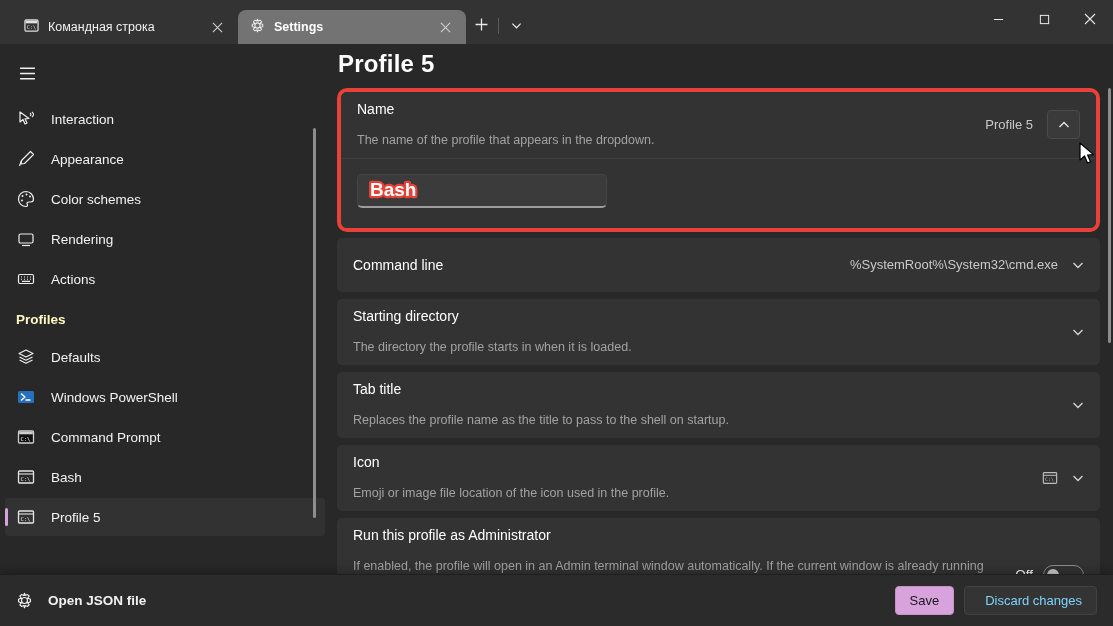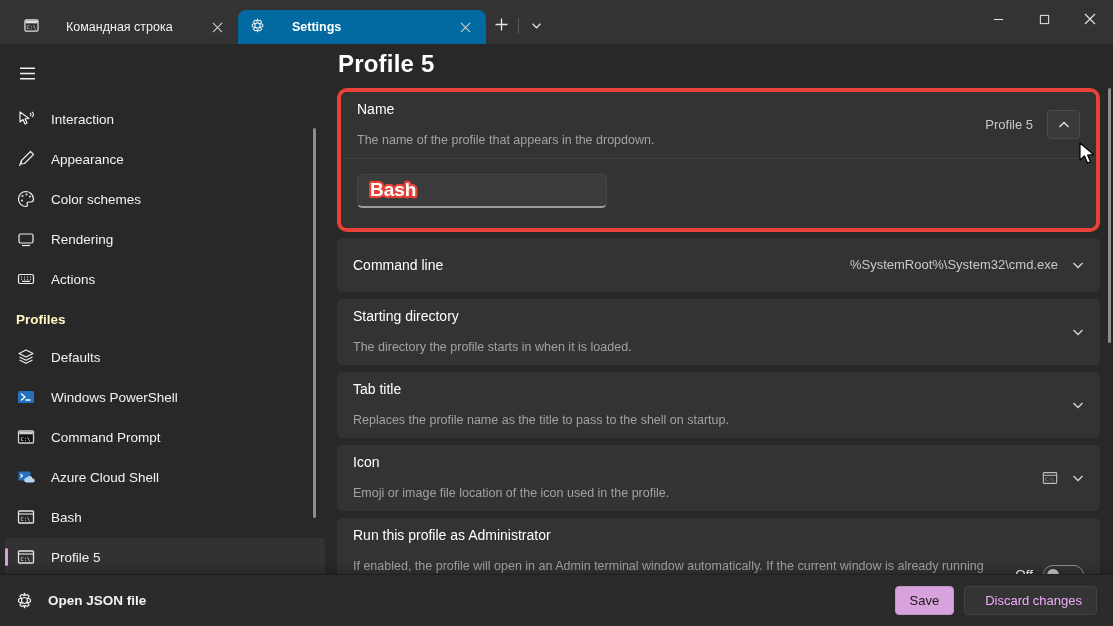--- a/index.html
+++ b/index.html
@@ -4,25 +4,25 @@
 <style>
   * { margin:0; padding:0; box-sizing:border-box; }
   html,body { width:1113px; height:626px; overflow:hidden; }
   body {
     font-family:"Liberation Sans","DejaVu Sans",sans-serif;
     background:#282828; color:#fff; position:relative;
   }
   
   .titlebar { height:44px; background:#333333; display:flex; align-items:flex-end; position:relative; }
   .tabs { display:flex; align-items:flex-end; height:100%; padding-left:12px; }
-  .tab { height:34px; display:flex; align-items:center; gap:27px; padding:0 10px 0 12px;
+  .tab { height:34px; display:flex; align-items:center; gap:9px; padding:0 10px 0 12px;
          border-radius:8px 8px 0 0; font-size:12.5px; cursor:default; }
   .tab .tab-label { max-width:150px; white-space:nowrap; }
   .tab.inactive { width:226px; color:#f0f0f0; }
-  .tab.active { width:248px; background:#0369a1; font-weight:700;justify-content:center; }
+  .tab.active { width:228px; background:#737373; font-weight:700;justify-content:center; }
   .tab-close { margin-left:auto; width:22px; height:22px; display:flex; align-items:center; justify-content:center;
                border-radius:4px; color:#cfcfcf; }
   .tab-btn { width:30px; height:26px; margin-bottom:5px; display:flex; align-items:center; justify-content:center;
              border-radius:4px; color:#e8e8e8; }
   .tabbar-sep { width:1px; height:16px; background:#5a5a5a; margin:0 2px 10px 2px; }
   .win-controls { position:absolute; right:0; top:0; height:32px; display:flex; }
   .win-btn { width:46px; height:38px; display:flex; align-items:center; justify-content:center; color:#e8e8e8; }
   
   .app-body { display:flex; height:531px; }
   .sidebar { width:330px; position:relative; padding-top:8px; flex:none; }
@@ -56,21 +56,21 @@
   .chev { color:#d6d6d6; display:flex; }
   
   .bottombar { position:absolute; left:0; bottom:0; width:1113px; height:51px; background:#2b2b2b;
                box-shadow:0 -1px 0 #1f1f1f, 0 -4px 10px rgba(0,0,0,.25);
                display:flex; align-items:center; justify-content:space-between; padding:0 16px; }
   .open-json { display:flex; align-items:center; gap:15px; font-size:13.5px; color:#f2f2f2;font-weight:bold; }
   .btn-group { display:flex; gap:10px; }
   .btn { height:29px; border-radius:4px; font-size:13px; display:flex; align-items:center; justify-content:center;
          padding:0 14px; font-family:inherit; }
   .btn-save { background:var(--accent); color:#191919; border:1px solid #c392c7; }
-  .btn-discard { background:#343434; color:#f0abfc; border:1px solid #424242;padding-left:20px; }
+  .btn-discard { background:#343434; color:#7dd3fc; border:1px solid #424242;padding-left:20px; }
   .cursor { position:absolute; left:1078px; top:142px; z-index:50; }
   :root { --accent:#d8a3dc; }
 </style>
 </head>
 <body>
 
 <div class="titlebar">
   <div class="tabs">
     <div class="tab inactive">
       <span class="icon">
@@ -216,30 +216,20 @@
     </div>
     <div class="nav-item">
       <span class="icon">
         <svg width="18" height="18" viewBox="0 0 18 18">
             <rect x="1.5" y="3" width="15" height="12" rx="1" fill="#111" stroke="#cfcfcf" stroke-width="1.3"></rect>
             <rect x="2.2" y="3.7" width="13.6" height="2.6" fill="#cfcfcf"></rect>
             <text x="3.5" y="12.5" font-size="5.5" fill="#fff" font-family="DejaVu Sans Mono,monospace">C:\</text>
           </svg>
       </span>
       <span>Command Prompt</span>
-    </div>
-    <div class="nav-item">
-      <span class="icon">
-        <svg width="18" height="18" viewBox="0 0 18 18">
-            <rect x="1.5" y="3.5" width="12" height="9" rx="1" fill="#2671be"></rect>
-            <path d="M3.5 6 L5.5 7.8 L3.5 9.5" fill="none" stroke="#fff" stroke-width="1.1"></path>
-            <path d="M9.5 14.5 a2.5 2.5 0 0 1 .4-5 a3 3 0 0 1 5.6 1 a2 2 0 0 1 .5 4 Z" fill="#b8d4ee"></path>
-          </svg>
-      </span>
-      <span>Azure Cloud Shell</span>
     </div>
     <div class="nav-item">
       <span class="icon">
         <svg width="18" height="18" viewBox="0 0 18 18">
             <rect x="1.5" y="3" width="15" height="12" rx="1" fill="none" stroke="#e6e6e6" stroke-width="1.3"></rect>
             <path d="M2 6 H16" stroke="#e6e6e6" stroke-width="1.1"></path>
             <text x="3.5" y="12.5" font-size="5.5" fill="#e6e6e6" font-family="DejaVu Sans Mono,monospace">C:\</text>
           </svg>
       </span>
       <span>Bash</span>

